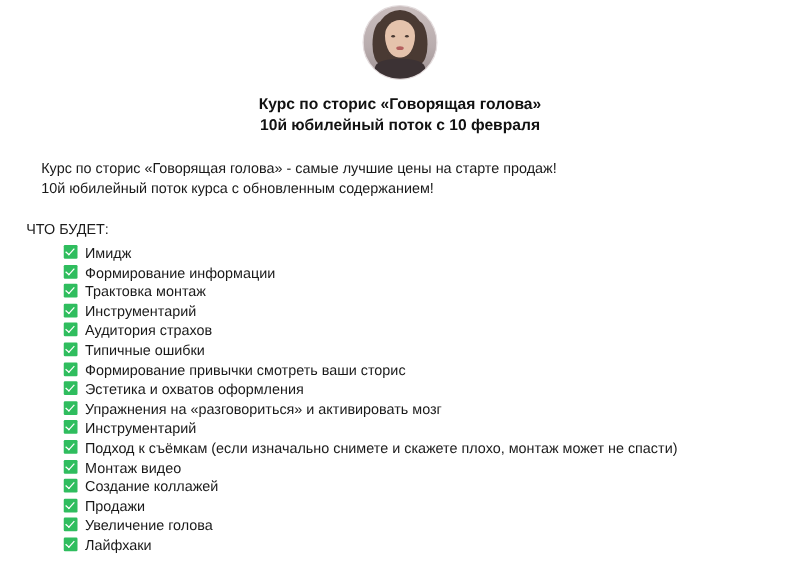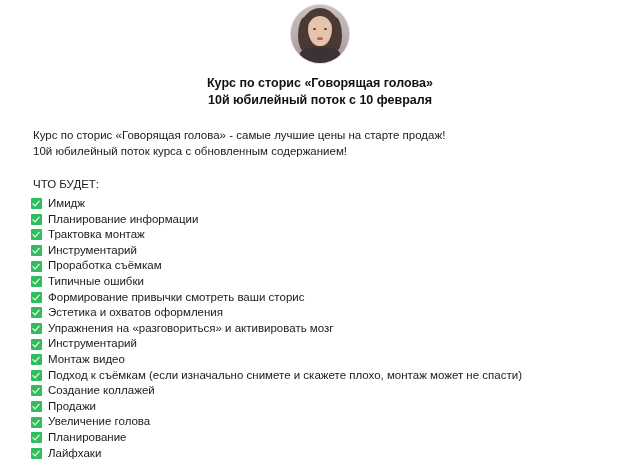--- a/index.html
+++ b/index.html
@@ -118,35 +118,34 @@
 
   .intro {
     margin: 18px 0 12px 33px;
     font-size: 11.5px;
     line-height: 16px;
     color: #1a1a1a;
   }
   .intro-line { white-space: nowrap; }
 
   .section-label {
-    margin: 18px 0 4px 33px;
+    margin: 18px 0 4px 21px;
     font-size: 11.5px;
     line-height: 15px;
     color: #1a1a1a;
   }
 
   .checklist {
     margin: 0;
     padding: 0;
     list-style: none;
   }
   .check-item {
     display: flex;
-    align-items: center;
-    margin-left: 31px;
+    margin-left: 51px;
     height: 15.6px;
     font-size: 11.5px;
     line-height: 15.6px;
   }
   .check-box {
     flex: 0 0 auto;
     width: 11px;
     height: 11px;
     background: #2fbd5e;
     border-radius: 1px;
@@ -200,33 +199,33 @@
 
   <div class="section-label">ЧТО БУДЕТ:</div>
 
   <ul class="checklist">
     <li class="check-item">
       <span class="check-box"></span>
       <span class="check-text">Имидж</span>
     </li>
     <li class="check-item">
       <span class="check-box"></span>
-      <span class="check-text">Планирование информации</span>
+      <span class="check-text">Формирование информации</span>
     </li>
     <li class="check-item">
       <span class="check-box"></span>
       <span class="check-text">Трактовка монтаж</span>
     </li>
     <li class="check-item">
       <span class="check-box"></span>
       <span class="check-text">Инструментарий</span>
     </li>
     <li class="check-item">
       <span class="check-box"></span>
-      <span class="check-text">Проработка съёмкам</span>
+      <span class="check-text">Аудитория страхов</span>
     </li>
     <li class="check-item">
       <span class="check-box"></span>
       <span class="check-text">Типичные ошибки</span>
     </li>
     <li class="check-item">
       <span class="check-box"></span>
       <span class="check-text">Формирование привычки смотреть ваши сторис</span>
     </li>
     <li class="check-item">
@@ -236,42 +235,38 @@
     <li class="check-item">
       <span class="check-box"></span>
       <span class="check-text">Упражнения на «разговориться» и активировать мозг</span>
     </li>
     <li class="check-item">
       <span class="check-box"></span>
       <span class="check-text">Инструментарий</span>
     </li>
     <li class="check-item">
       <span class="check-box"></span>
+      <span class="check-text">Подход к съёмкам (если изначально снимете и скажете плохо, монтаж может не спасти)</span>
+    </li>
+    <li class="check-item">
+      <span class="check-box"></span>
       <span class="check-text">Монтаж видео</span>
     </li>
     <li class="check-item">
       <span class="check-box"></span>
-      <span class="check-text">Подход к съёмкам (если изначально снимете и скажете плохо, монтаж может не спасти)</span>
-    </li>
-    <li class="check-item">
-      <span class="check-box"></span>
       <span class="check-text">Создание коллажей</span>
     </li>
     <li class="check-item">
       <span class="check-box"></span>
       <span class="check-text">Продажи</span>
     </li>
     <li class="check-item">
       <span class="check-box"></span>
       <span class="check-text">Увеличение голова</span>
     </li>
     <li class="check-item">
       <span class="check-box"></span>
-      <span class="check-text">Планирование</span>
-    </li>
-    <li class="check-item">
-      <span class="check-box"></span>
       <span class="check-text">Лайфхаки</span>
     </li>
 
   </ul>
 
 </div>
 
 </body></html>

